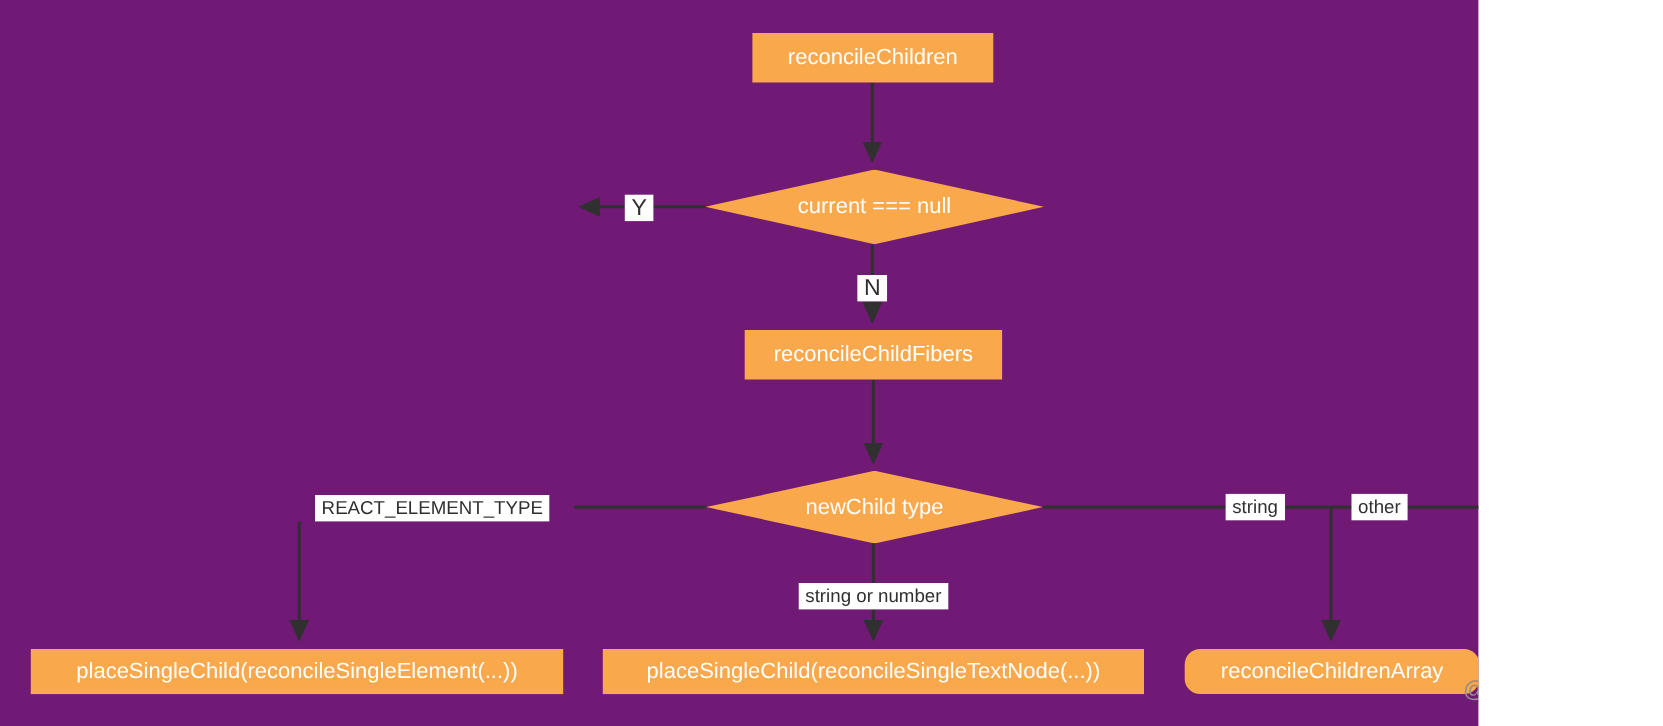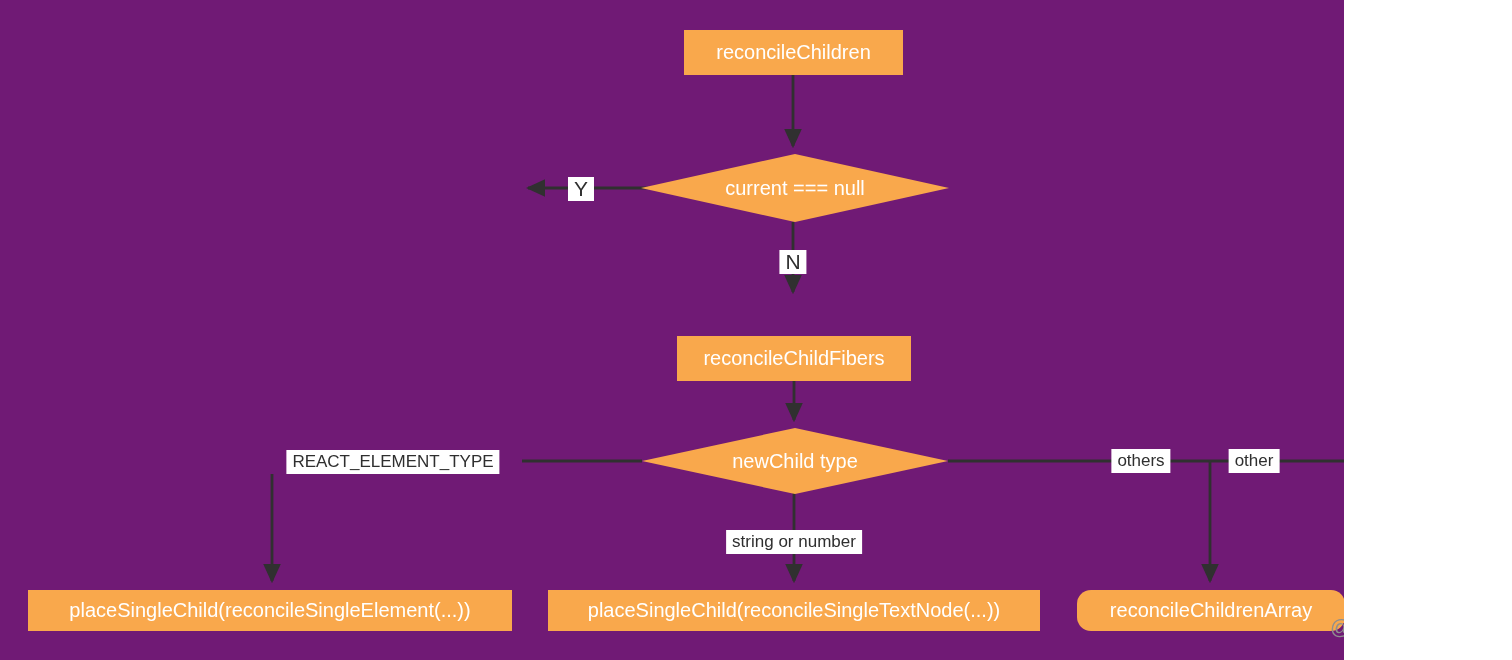--- a/index.html
+++ b/index.html
@@ -60,41 +60,41 @@
       <line x1="794" y1="493" x2="794" y2="581" marker-end="url(#arrow)"></line>
       <line x1="948" y1="461" x2="1433" y2="461"></line>
       <line x1="1210" y1="461" x2="1210" y2="581" marker-end="url(#arrow)"></line>
       <line x1="1433" y1="461" x2="1433" y2="581" marker-end="url(#arrow)"></line>
     </g>
   </svg>
 
   <div class="node" style="left:684px;top:30px;width:219px;height:45px;">reconcileChildren</div>
 
 
-  <div class="node" style="left:677px;top:300px;width:234px;height:45px;margin-top:36px;">reconcileChildFibers</div>
+  <div class="node" style="left:677px;top:300px;width:234px;height:45px;">reconcileChildFibers</div>
 
   <div class="node" style="left:28px;top:590px;width:484px;height:41px;">placeSingleChild(reconcileSingleElement(...))</div>
 
   <div class="node" style="left:548px;top:590px;width:492px;height:41px;">placeSingleChild(reconcileSingleTextNode(...))</div>
 
   <div class="node" style="left:1077px;top:590px;width:268px;height:41px;border-radius:14px;">reconcileChildrenArray</div>
 
 
   <div class="diamond" style="left:641px;top:154px;width:308px;height:68px;">current === null</div>
 
   <div class="diamond" style="left:642px;top:428px;width:306px;height:66px;">newChild type</div>
 
   <span class="elabel big" style="left:581px;top:189px;">Y</span>
 
   <span class="elabel big" style="left:793px;top:262px;">N</span>
 
   <span class="elabel" style="left:393px;top:462px;">REACT_ELEMENT_TYPE</span>
 
   <span class="elabel" style="left:794px;top:542px;">string or number</span>
 
-  <span class="elabel" style="left:1141px;top:461px;">others</span>
+  <span class="elabel" style="left:1141px;top:461px;">string</span>
 
   <span class="elabel" style="left:1254px;top:461px;">other</span>
 
   <span class="watermark wm-big">@稀土掘金技术社区</span>
   <span class="watermark wm-small">@稀土掘金技术社区</span>
 
 </div>
 
 </body></html>

